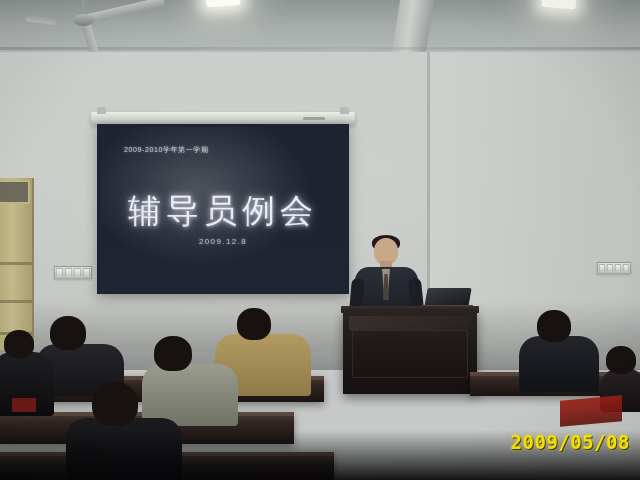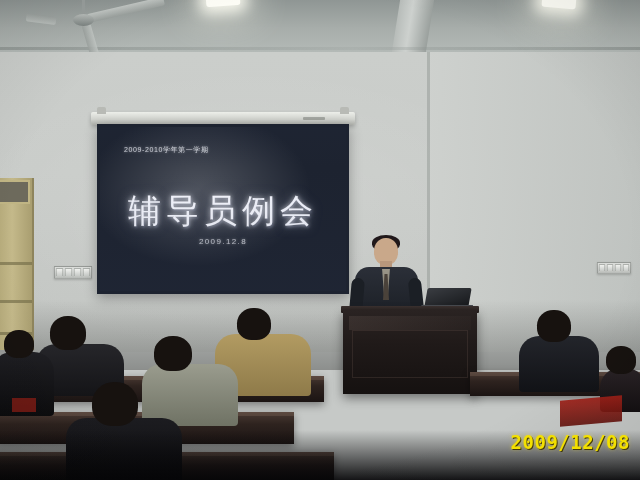--- a/index.html
+++ b/index.html
@@ -544,14 +544,14 @@
   </div>
 
   <div class="person a6">
     <div class="p-body"></div>
     <div class="p-head"></div>
   </div>
 
   <div class="foreground-dark"></div>
   <div class="photo-tone"></div>
 
-  <div class="date-stamp">2009/12/08</div>
+  <div class="date-stamp">2009/05/08</div>
 </div>
 
 </body></html>

